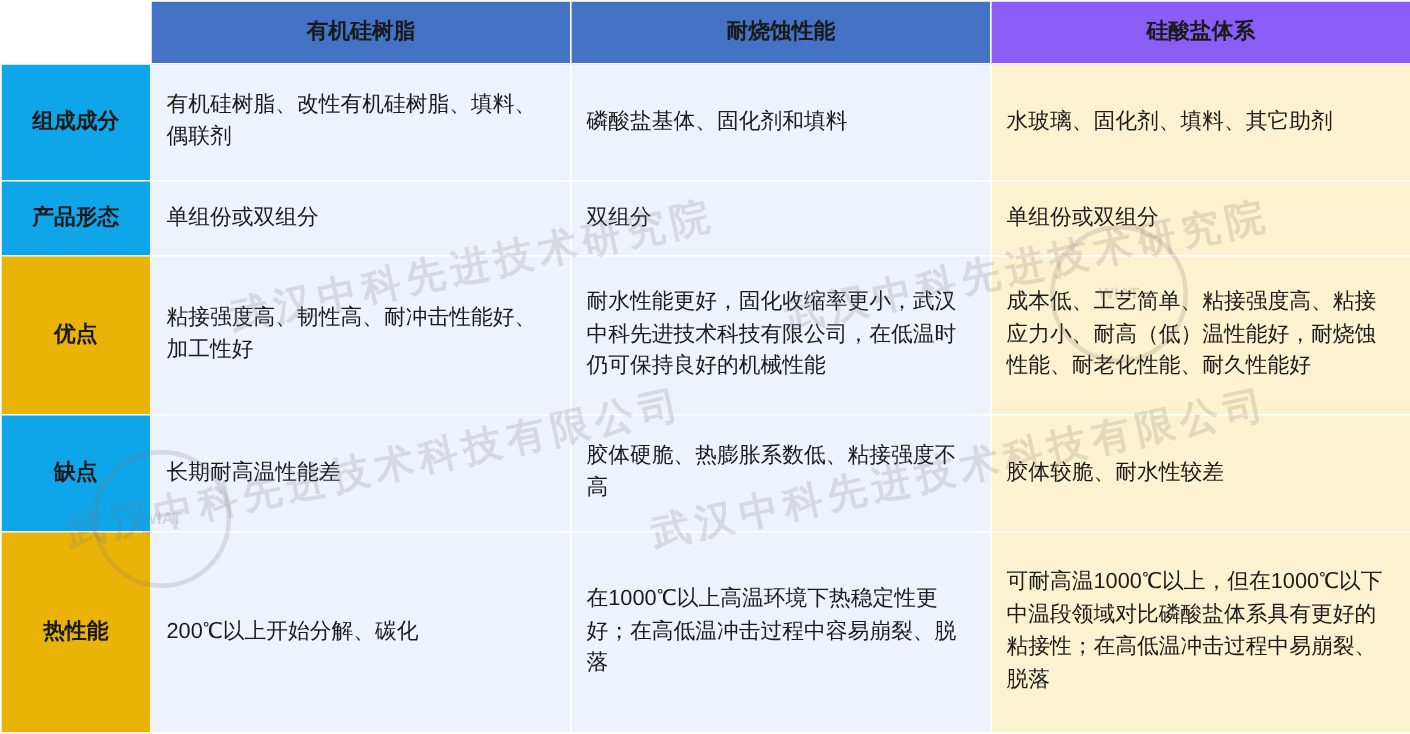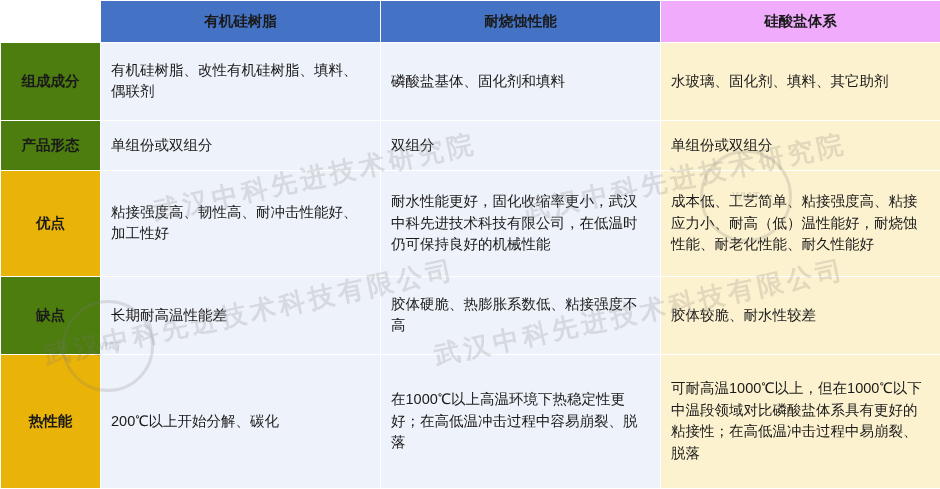--- a/index.html
+++ b/index.html
@@ -46,29 +46,29 @@
     text-align: center;
     font-weight: bold;
     font-size: 17px;
     color: #ffffff;
     height: 42px;
     padding: 6px 8px;
   }
   .hdr-blank { background: #ffffff; border: 1px solid #ffffff; }
   .hdr-blue  { background: #4472c4; }
   .hdr-blue2 { background: #4472c4; }
-  .hdr-gold  { background: #f0abfc; color: #ffffff; margin-top: 48px; }
+  .hdr-gold  { background: #8b5cf6; color: #ffffff; margin-top: 48px; }
 
   
   .rowlab {
     text-align: center;
     font-weight: bold;
     font-size: 15px;
     color: #1a1a1a;
-    background: #4d7c0f;
+    background: #0ea5e9;
   }
   .rowlab.alt { background: #eab308; }
 
   
   .cell-blue   { background: #eef2fa; }
   .cell-gold   { background: #fdf2cf; }
 
   
   .wm-layer {
     position: absolute;

